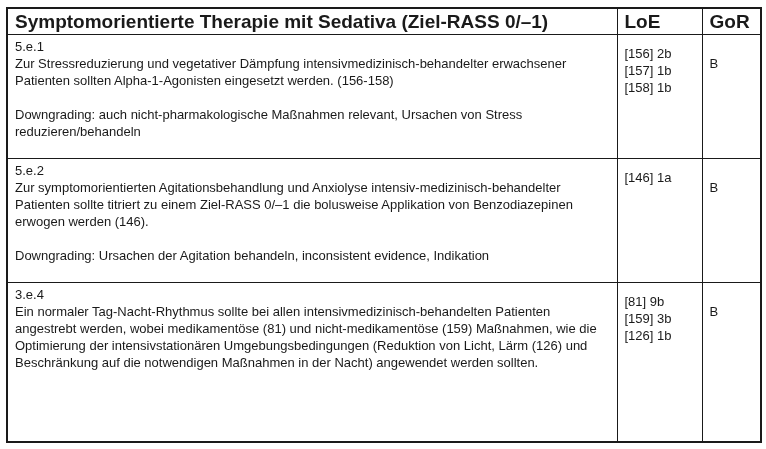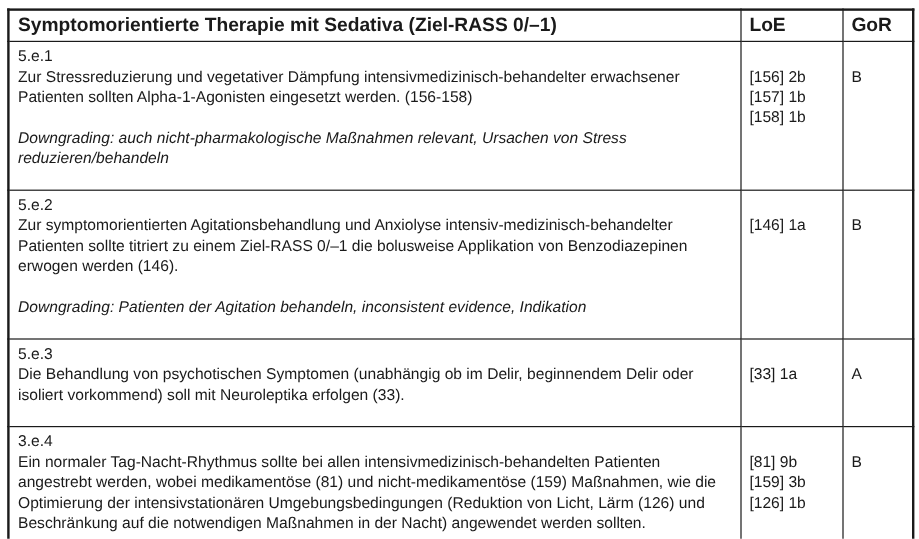--- a/index.html
+++ b/index.html
@@ -30,32 +30,31 @@
     border: 1px solid #1a1a1a;
     vertical-align: top;
     text-align: left;
     font-size: 13px;
     line-height: 17px;
     padding: 3px 7px 4px 7px;
     overflow: hidden;
   }
   thead th {
     font-weight: bold;
-    font-size: 16px;
+    font-size: 19px;
     padding-top: 4px;
     padding-bottom: 4px;
     height: 16px;
   }
   td.main .rec-id { margin: 0; }
   td.main .rec-text { margin: 0; }
   td.main .rec-downgrading {
     margin-top: 17px;
-    font-style: italic;
   }
-  td.loe { padding-top: 20px; }
+  td.loe { padding-top: 10px; }
   td.gor { padding-top: 20px; }
   tr.r1 td { height: 99px;  }
   tr.r2 td { height: 99px; margin-left: 16px;  }
   tr.r3 td { height: 48px;  }
   tr.r3 td.loe, tr.r3 td.gor { padding-top: 20px; }
   tr.r4 td { height: 134px; }
 </style>
 </head>
 <body>
 
@@ -84,36 +83,26 @@
           <div>[156] 2b</div>
           <div>[157] 1b</div>
           <div>[158] 1b</div>
         </td>
         <td class="gor">B</td>
       </tr>
       <tr class="r2">
         <td class="main">
           <div class="rec-id">5.e.2</div>
           <div class="rec-text">Zur symptomorientierten Agitationsbehandlung und Anxiolyse intensiv-medizinisch-behandelter Patienten sollte titriert zu einem Ziel-RASS 0/–1 die bolusweise Applikation von Benzodiazepinen erwogen werden (146).</div>
-          <div class="rec-downgrading">Downgrading: Patienten der Agitation behandeln, inconsistent evidence, Indikation</div>
+          <div class="rec-downgrading">Downgrading: Ursachen der Agitation behandeln, inconsistent evidence, Indikation</div>
         </td>
         <td class="loe">
           <div>[146] 1a</div>
         </td>
         <td class="gor">B</td>
-      </tr>
-      <tr class="r3">
-        <td class="main">
-          <div class="rec-id">5.e.3</div>
-          <div class="rec-text">Die Behandlung von psychotischen Symptomen (unabhängig ob im Delir, beginnendem Delir oder isoliert vorkommend) soll mit Neuroleptika erfolgen (33).</div>
-        </td>
-        <td class="loe">
-          <div>[33] 1a</div>
-        </td>
-        <td class="gor">A</td>
       </tr>
       <tr class="r4">
         <td class="main">
           <div class="rec-id">3.e.4</div>
           <div class="rec-text">Ein normaler Tag-Nacht-Rhythmus sollte bei allen intensivmedizinisch-behandelten Patienten angestrebt werden, wobei medikamentöse (81) und nicht-medikamentöse (159) Maßnahmen, wie die Optimierung der intensivstationären Umgebungsbedingungen (Reduktion von Licht, Lärm (126) und Beschränkung auf die notwendigen Maßnahmen in der Nacht) angewendet werden sollten.</div>
 
         </td>
         <td class="loe">
           <div>[81] 9b</div>
           <div>[159] 3b</div>

